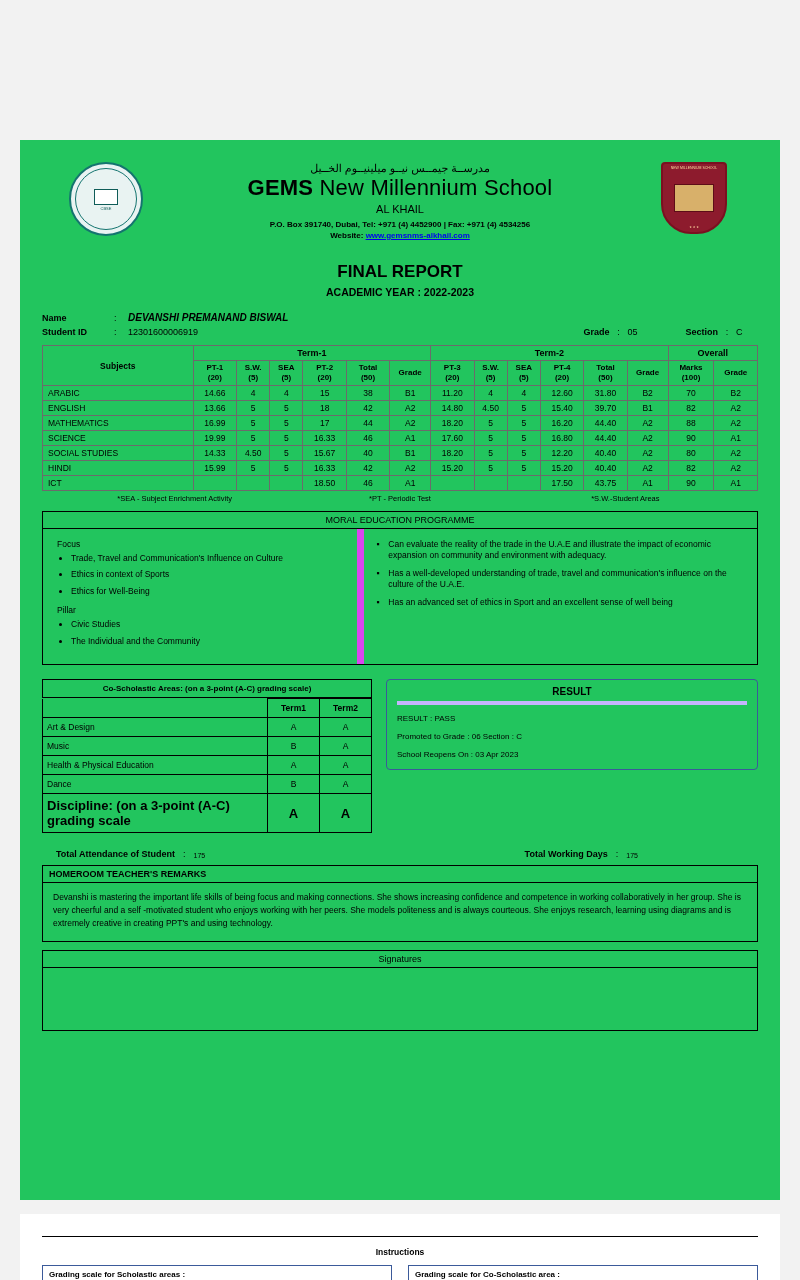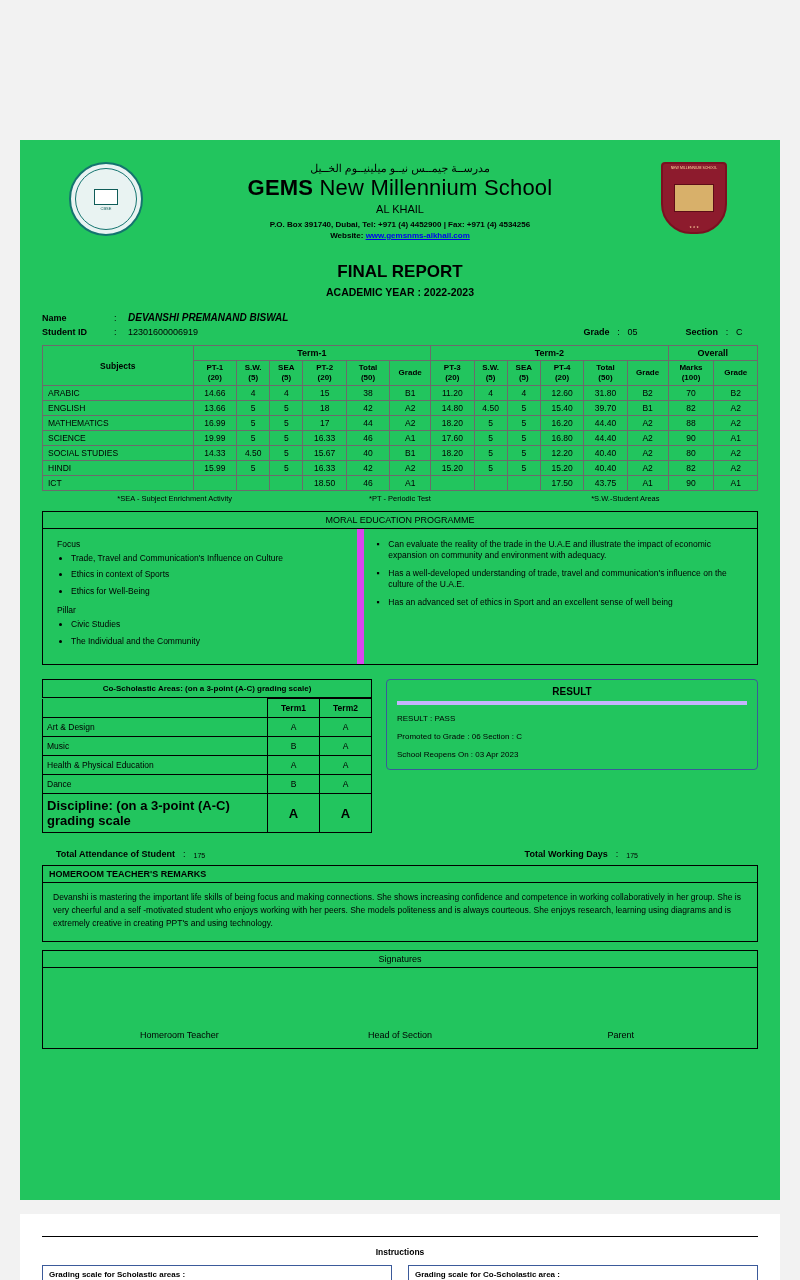--- a/index.html
+++ b/index.html
@@ -429,25 +429,20 @@
   </div>
 
   <div class="remark">
     <div class="remark-title">HOMEROOM TEACHER'S REMARKS</div>
     <div class="remark-body">Devanshi is mastering the important life skills of being focus and making connections. She shows increasing confidence and competence in working collaboratively in her group. She is very cheerful and a self -motivated student who enjoys working with her peers. She models politeness and is always courteous. She enjoys research, learning using diagrams and is extremely creative in creating PPT's and using technology.</div>
   </div>
 
   <div class="sign">
     <div class="sign-title">Signatures</div>
     <div class="sign-body"></div>
-    <div class="sign-row">
-      <span>Homeroom Teacher</span>
-      <span>Head of Section</span>
-      <span>Parent</span>
-    </div>
   </div>
 </div>
 
 <div class="gap"></div>
 
 <div class="page2">
   <hr class="hrline">
   <div class="instr-title">Instructions</div>
   <div class="grad-wrap">
     <div class="grad-box">

